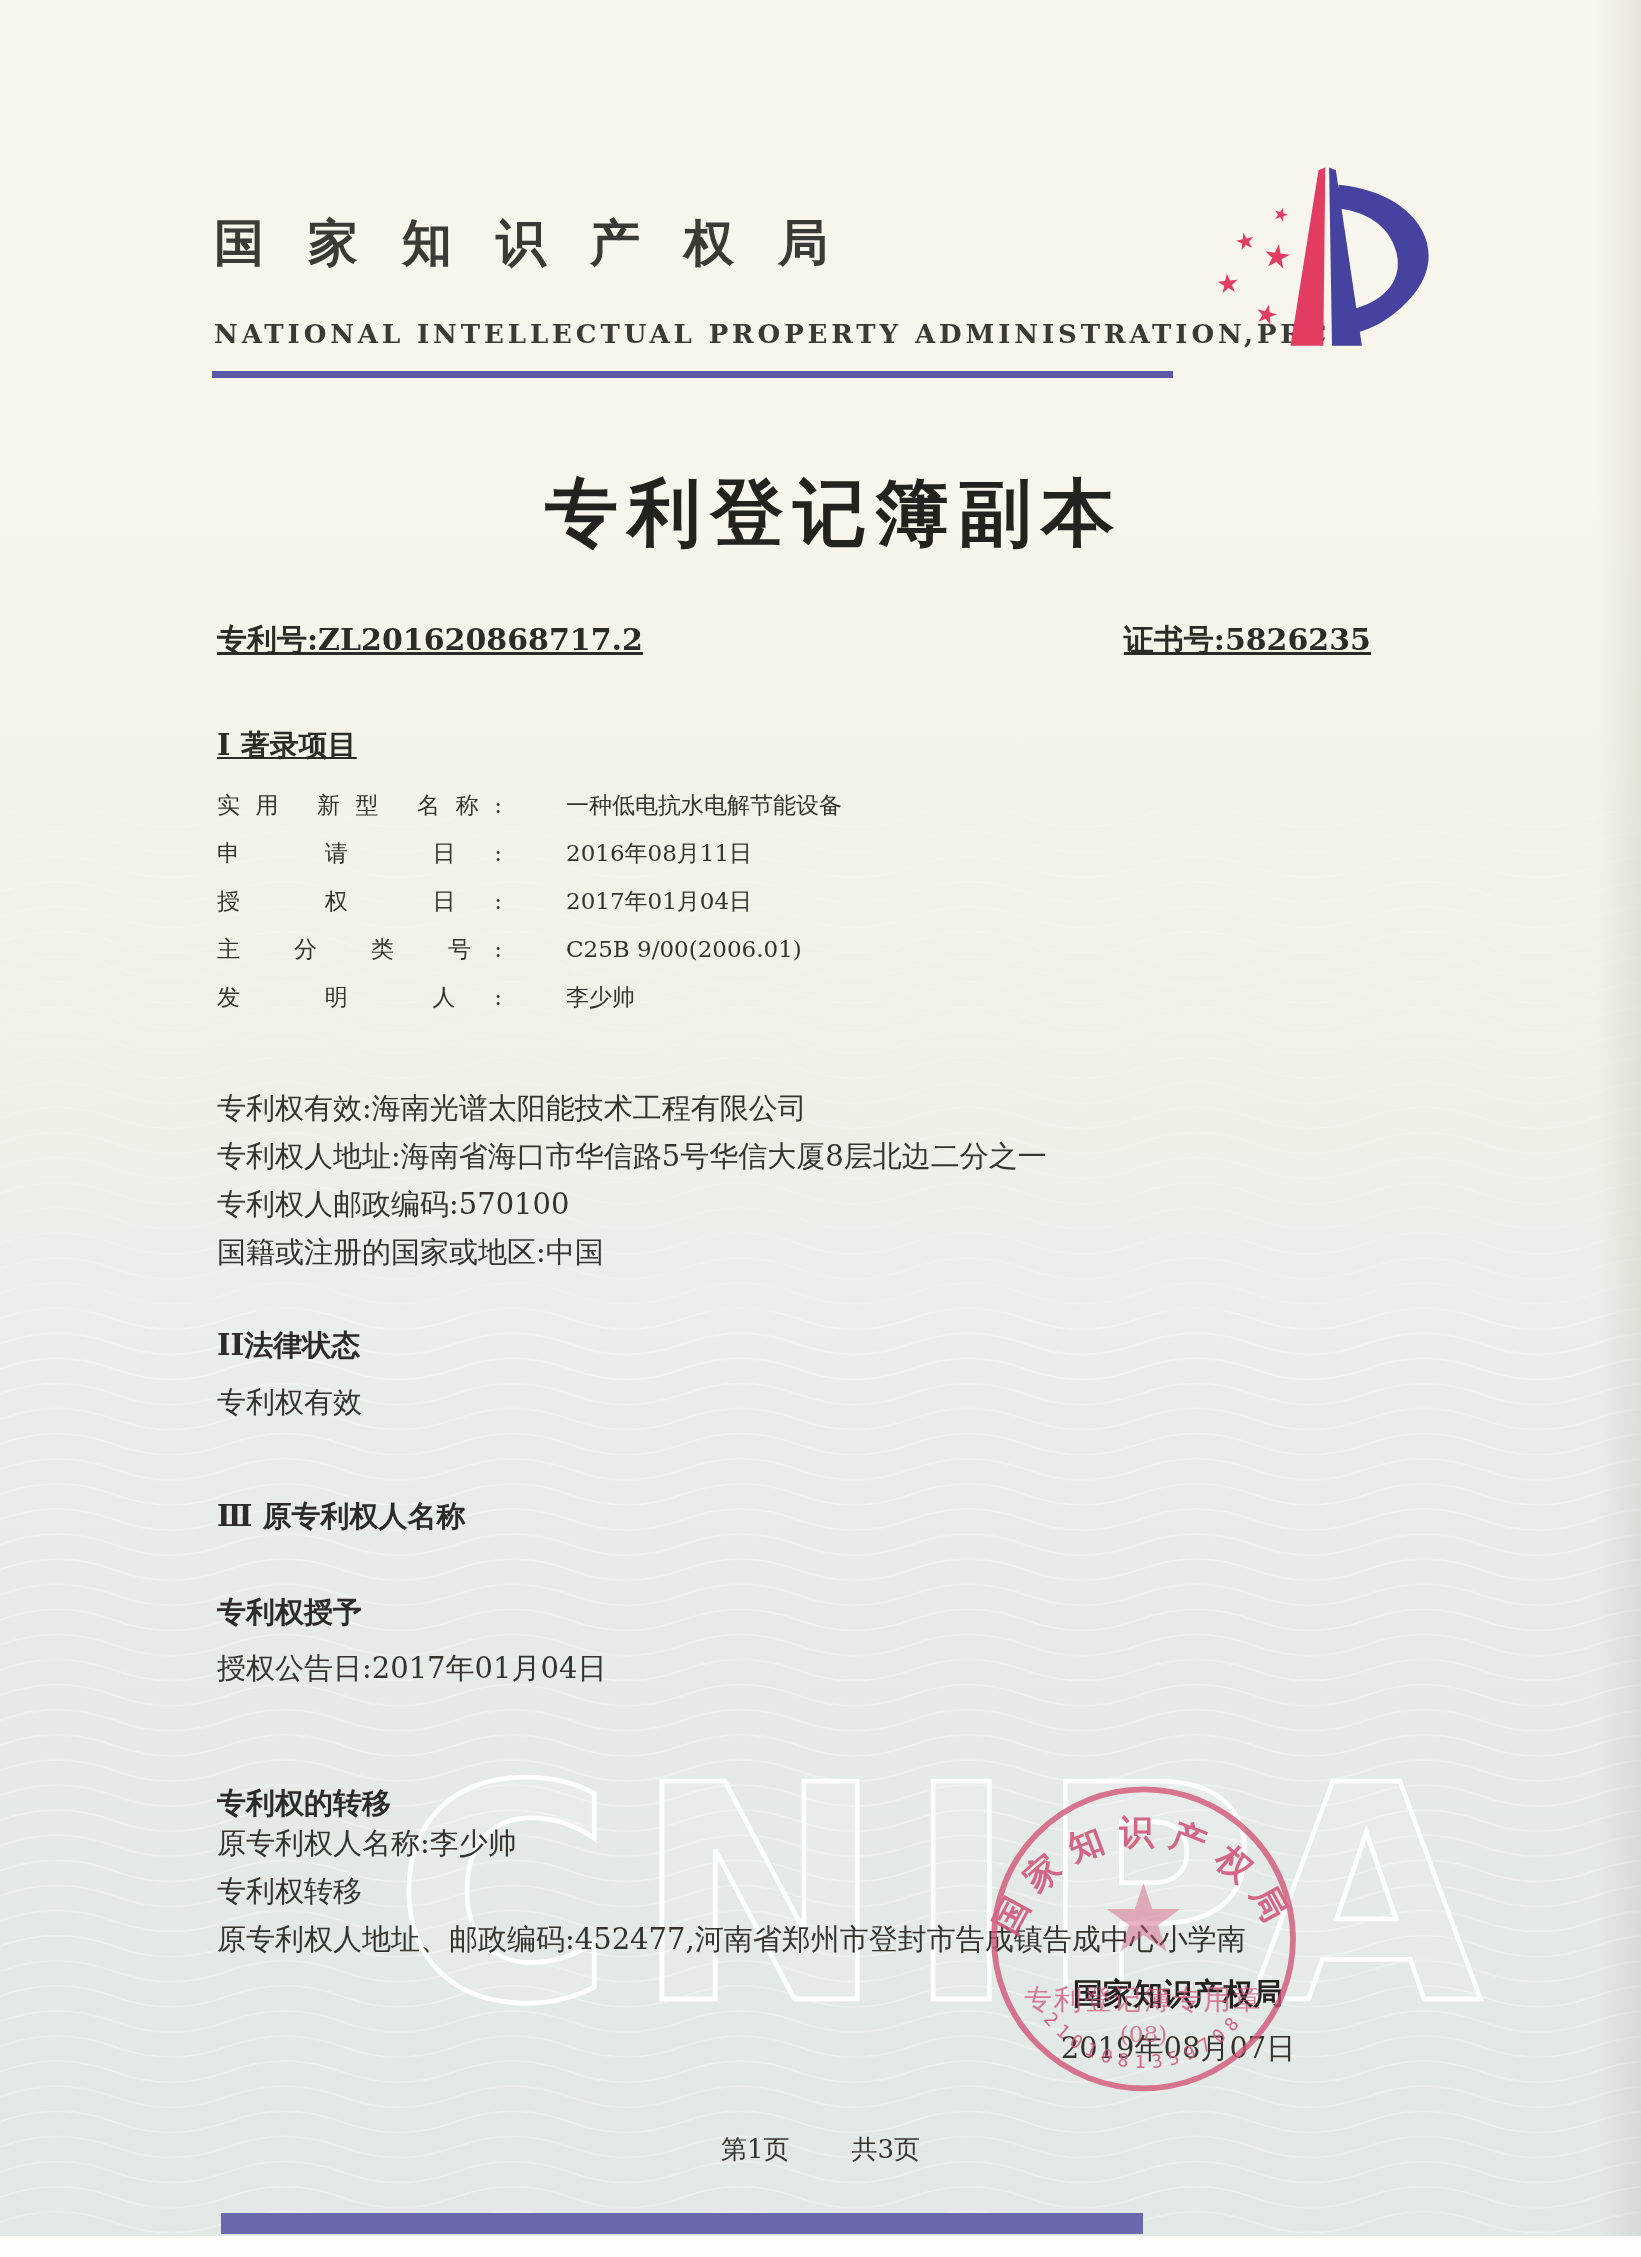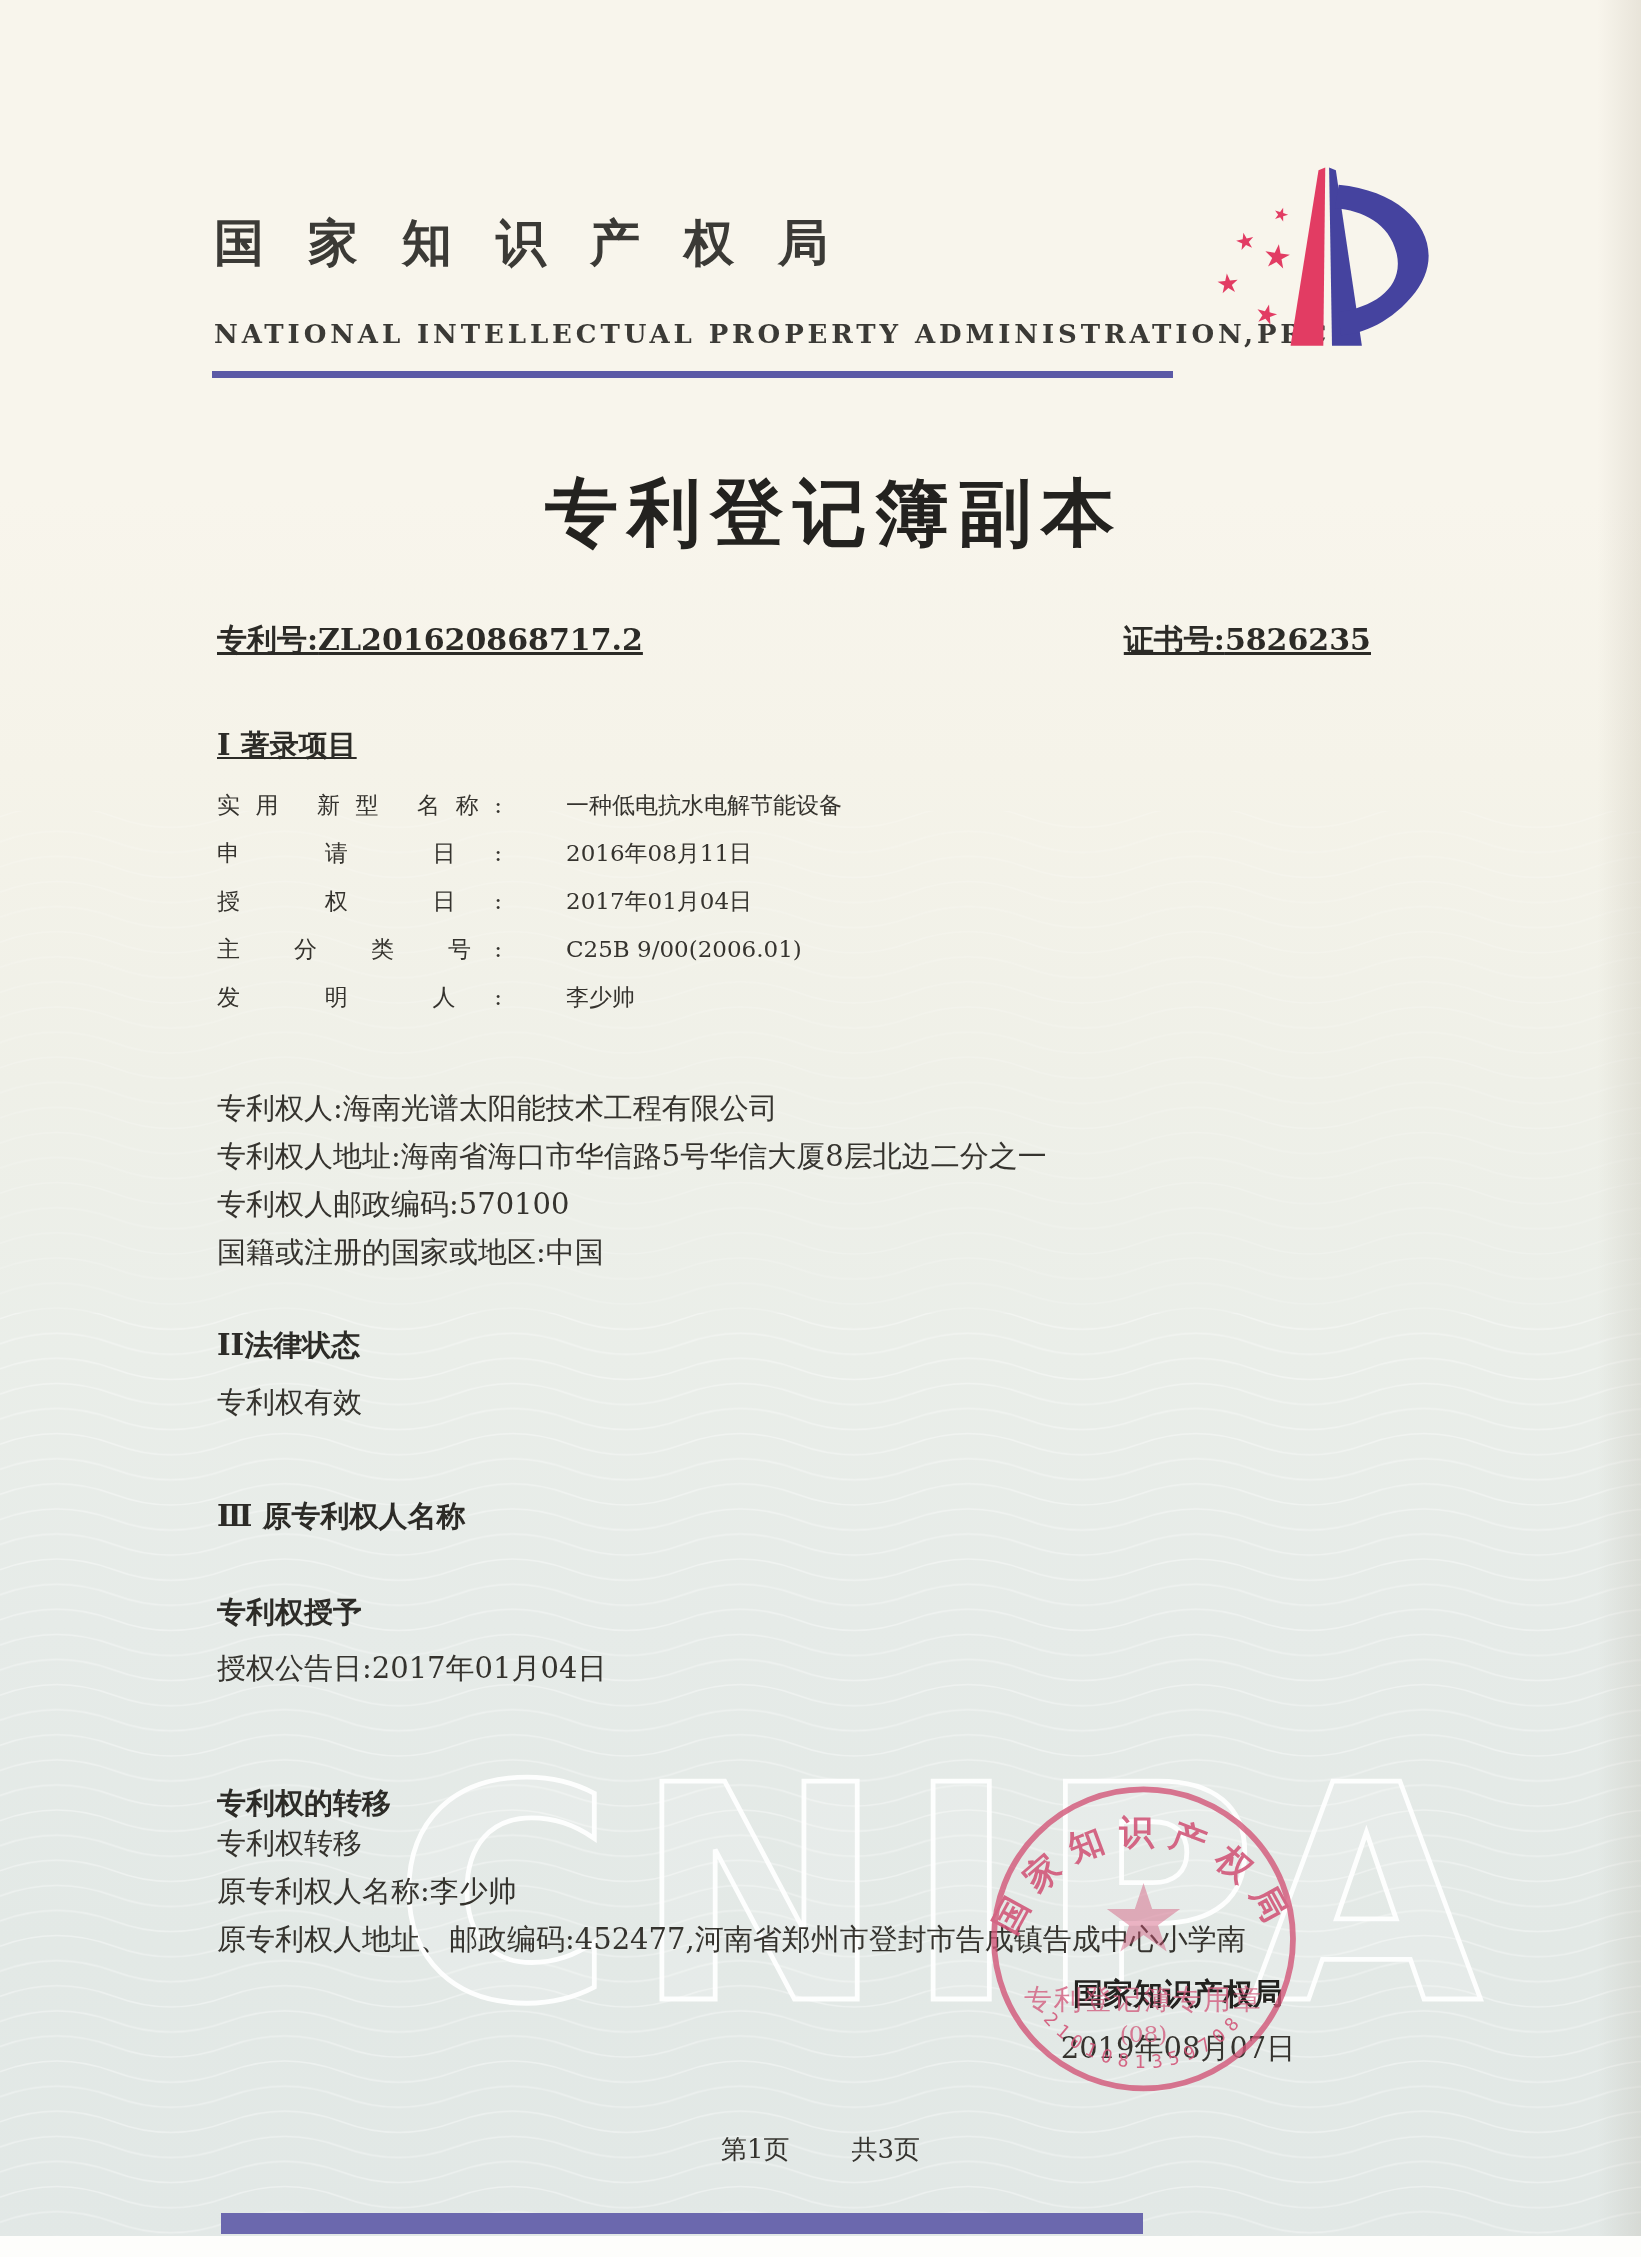--- a/index.html
+++ b/index.html
@@ -103,42 +103,42 @@
 
   <div class="abs fields">
     <div class="field-row"><span class="field-label">实用 新型 名称:</span><span class="field-value">一种低电抗水电解节能设备</span></div>
     <div class="field-row"><span class="field-label">申 请 日:</span><span class="field-value">2016年08月11日</span></div>
     <div class="field-row"><span class="field-label">授 权 日:</span><span class="field-value">2017年01月04日</span></div>
     <div class="field-row"><span class="field-label">主 分 类 号:</span><span class="field-value">C25B 9/00(2006.01)</span></div>
     <div class="field-row"><span class="field-label">发 明 人:</span><span class="field-value">李少帅</span></div>
   </div>
 
   <div class="abs owner body-line">
-    <div>专利权人:海南光谱太阳能技术工程有限公司</div>
+    <div>专利权有效:海南光谱太阳能技术工程有限公司</div>
     <div>专利权人地址:海南省海口市华信路5号华信大厦8层北边二分之一</div>
     <div>专利权人邮政编码:570100</div>
     <div>国籍或注册的国家或地区:中国</div>
   </div>
 
   <div class="abs legal">
     <div class="sec-head">II法律状态</div>
     <div class="status body-line">专利权有效</div>
   </div>
 
   <div class="abs sec-head other-head">Ⅲ 原专利权人名称</div>
 
   <div class="abs grant">
     <div class="sec-head">专利权授予</div>
     <div class="line body-line">授权公告日:2017年01月04日</div>
   </div>
 
   <div class="abs transfer">
     <div class="sec-head">专利权的转移</div>
+    <div class="line">原专利权人名称:李少帅</div>
     <div class="line">专利权转移</div>
-    <div class="line">原专利权人名称:李少帅</div>
     <div class="line">原专利权人地址、邮政编码:452477,河南省郑州市登封市告成镇告成中心小学南</div>
   </div>
 
   <div class="abs issuer">
     <div class="name">国家知识产权局</div>
     <div class="date">2019年08月07日</div>
   </div>
 
   <svg class="abs stamp-svg" width="353" height="336" viewBox="0 0 366 348">
     <g transform="translate(13,8)">

